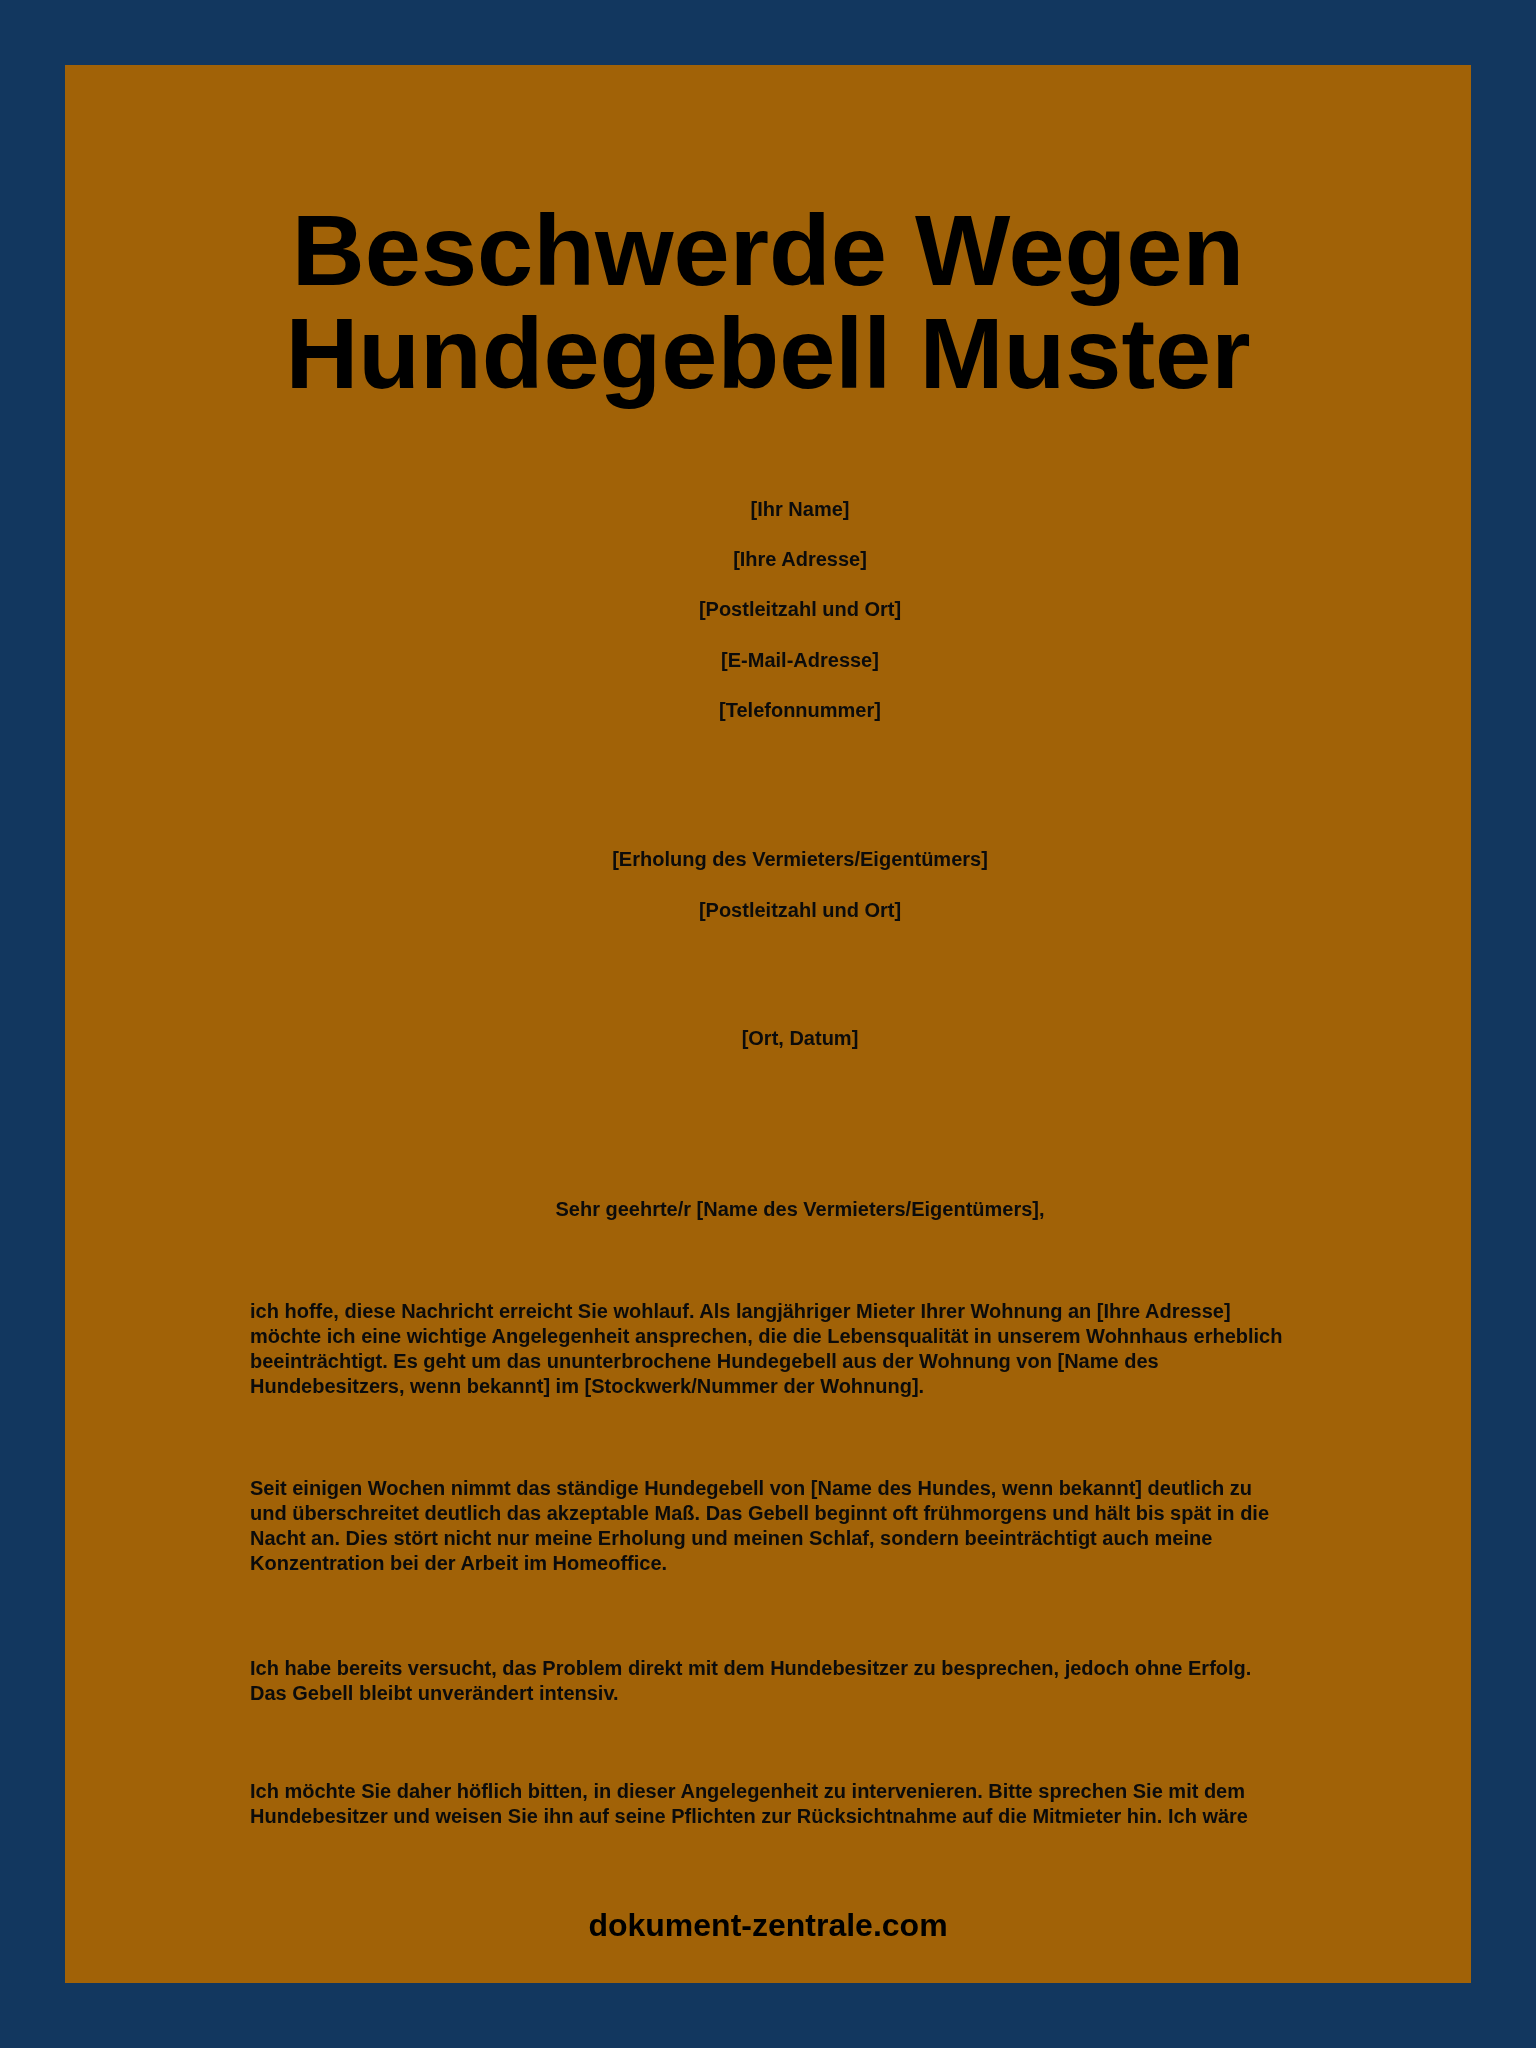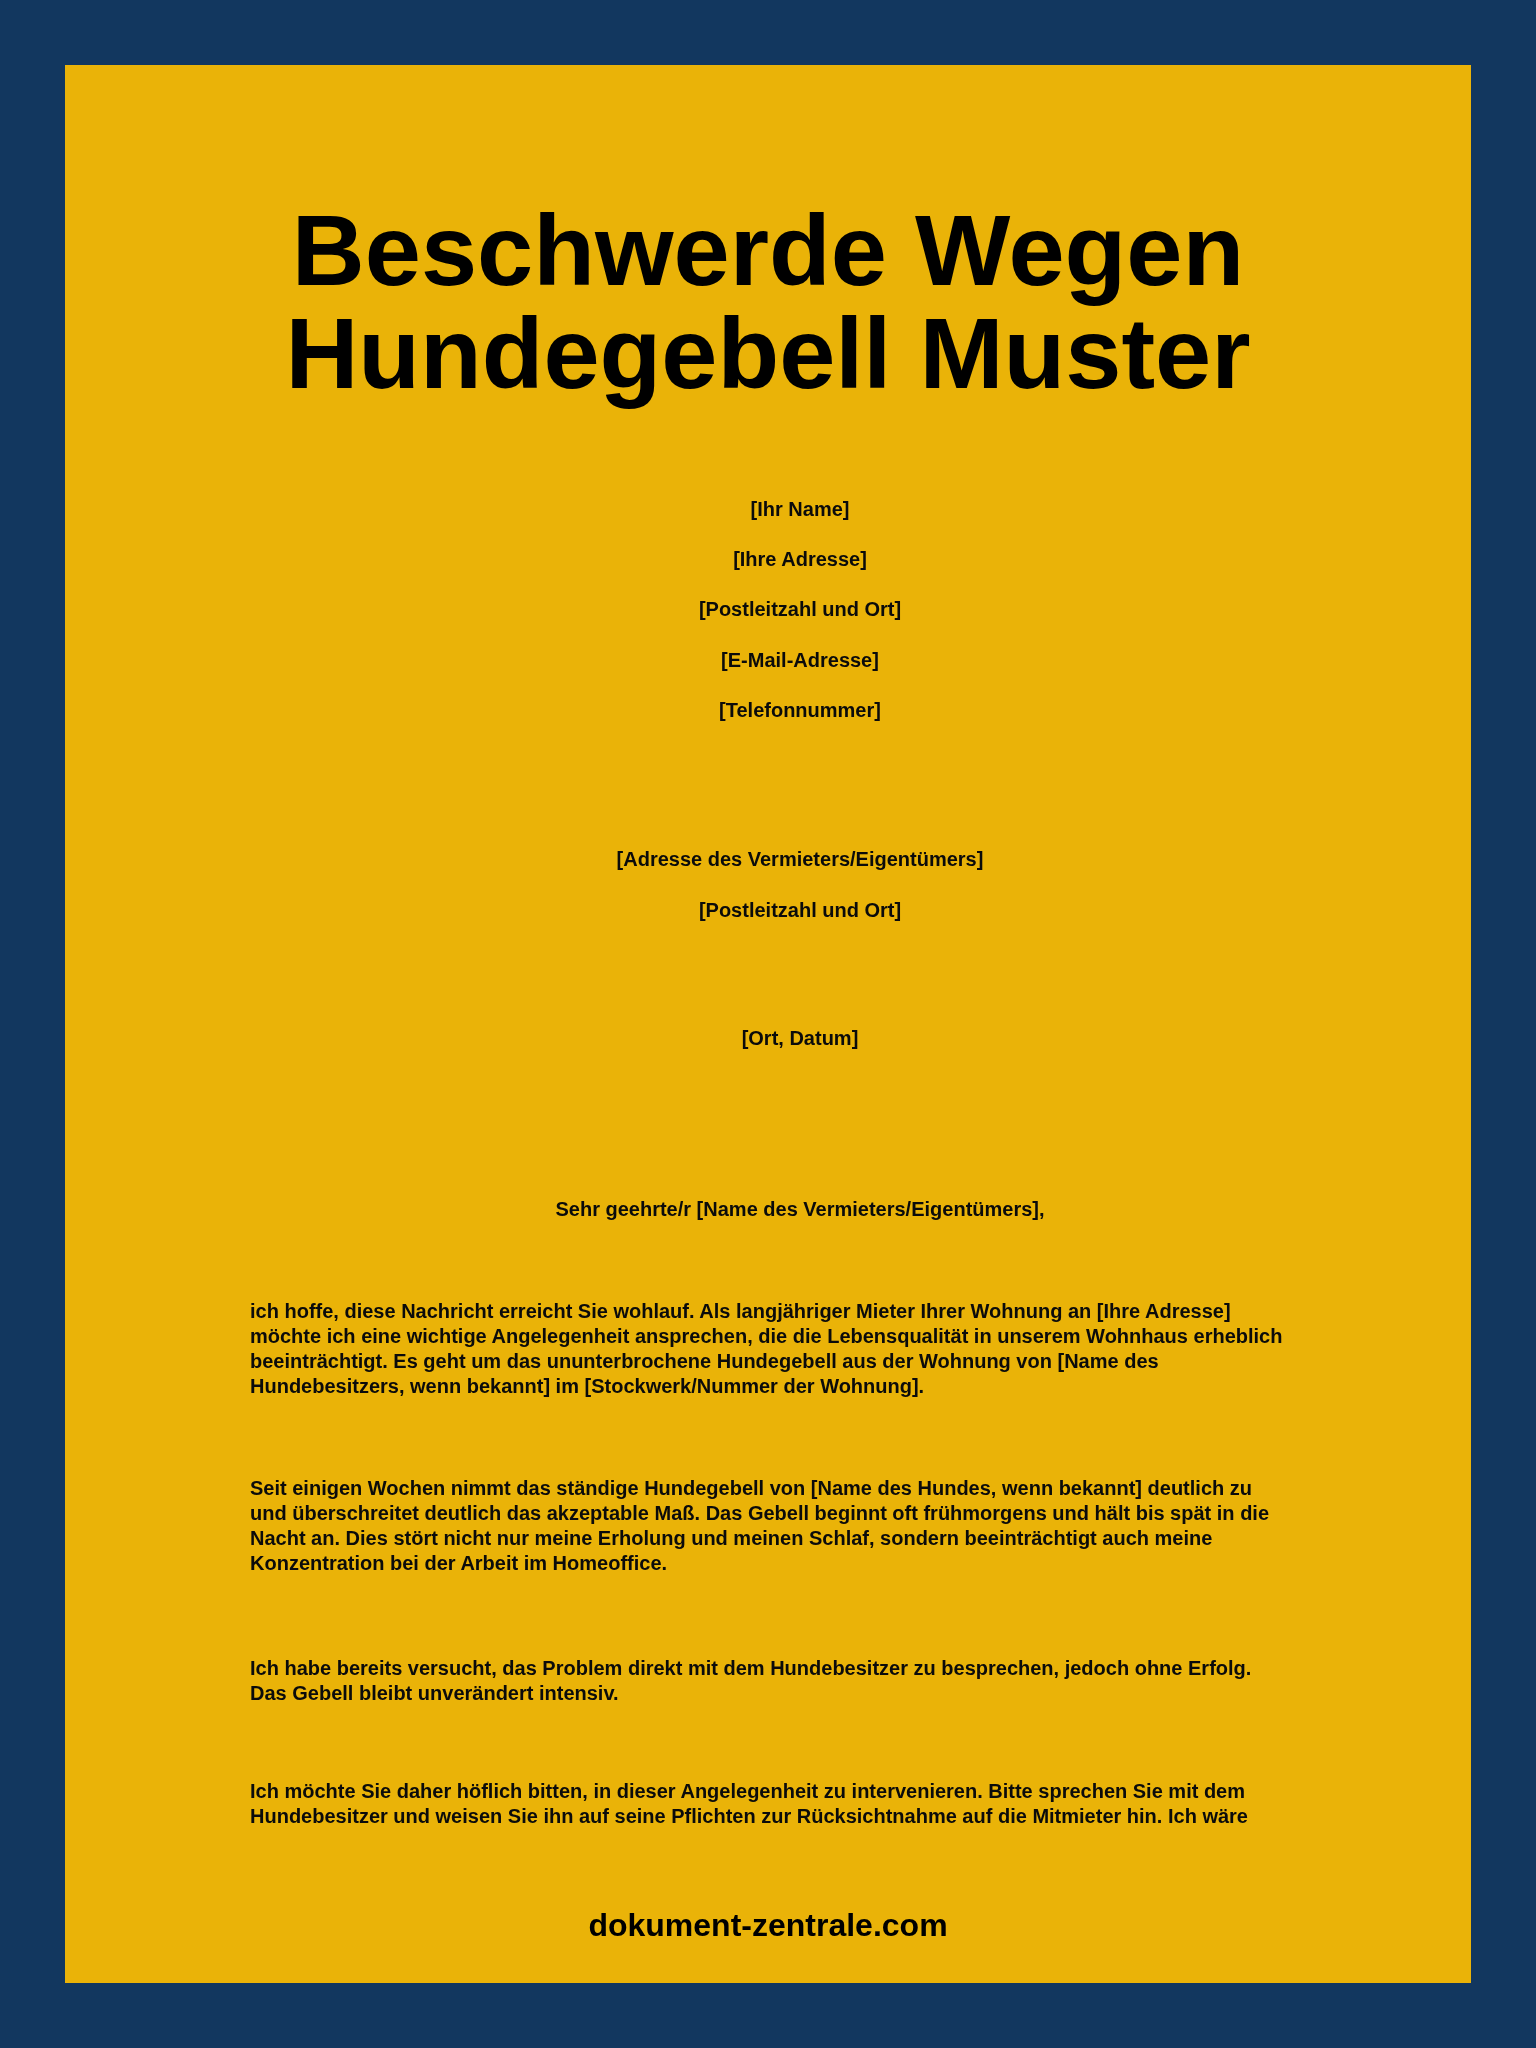--- a/index.html
+++ b/index.html
@@ -13,21 +13,21 @@
     position: relative;
     font-family: "Liberation Sans", "DejaVu Sans", sans-serif;
     overflow: hidden;
   }
   .page {
     position: absolute;
     left: 65px;
     top: 65px;
     width: 1406px;
     height: 1918px;
-    background: #eab308;
+    background: #a16207;
     overflow: hidden;
   }
   .doc-title {
     position: absolute;
     top: 134px;
     left: 0;
     width: 100%;
     margin: 0;
     text-align: center;
     font-size: 101px;
@@ -94,21 +94,21 @@
     <span>Beschwerde Wegen</span><br>
     <span>Hundegebell Muster</span>
   </h1>
 
   <div class="line f0">[Ihr Name]</div>
   <div class="line f1">[Ihre Adresse]</div>
   <div class="line f2">[Postleitzahl und Ort]</div>
   <div class="line f3">[E-Mail-Adresse]</div>
   <div class="line f4">[Telefonnummer]</div>
 
-  <div class="line r1">[Adresse des Vermieters/Eigentümers]</div>
+  <div class="line r1">[Erholung des Vermieters/Eigentümers]</div>
   <div class="line r2">[Postleitzahl und Ort]</div>
 
   <div class="line dateline">[Ort, Datum]</div>
 
 
   <div class="line salute">Sehr geehrte/r [Name des Vermieters/Eigentümers],</div>
 
   <p class="para p0">ich hoffe, diese Nachricht erreicht Sie wohlauf. Als langjähriger Mieter Ihrer Wohnung an [Ihre Adresse] möchte ich eine wichtige Angelegenheit ansprechen, die die Lebensqualität in unserem Wohnhaus erheblich beeinträchtigt. Es geht um das ununterbrochene Hundegebell aus der Wohnung von [Name des Hundebesitzers, wenn bekannt] im [Stockwerk/Nummer der Wohnung].</p>
   <p class="para p1">Seit einigen Wochen nimmt das ständige Hundegebell von [Name des Hundes, wenn bekannt] deutlich zu und überschreitet deutlich das akzeptable Maß. Das Gebell beginnt oft frühmorgens und hält bis spät in die Nacht an. Dies stört nicht nur meine Erholung und meinen Schlaf, sondern beeinträchtigt auch meine Konzentration bei der Arbeit im Homeoffice.</p>
   <p class="para p3">Ich möchte Sie daher höflich bitten, in dieser Angelegenheit zu intervenieren. Bitte sprechen Sie mit dem Hundebesitzer und weisen Sie ihn auf seine Pflichten zur Rücksichtnahme auf die Mitmieter hin. Ich wäre</p>

